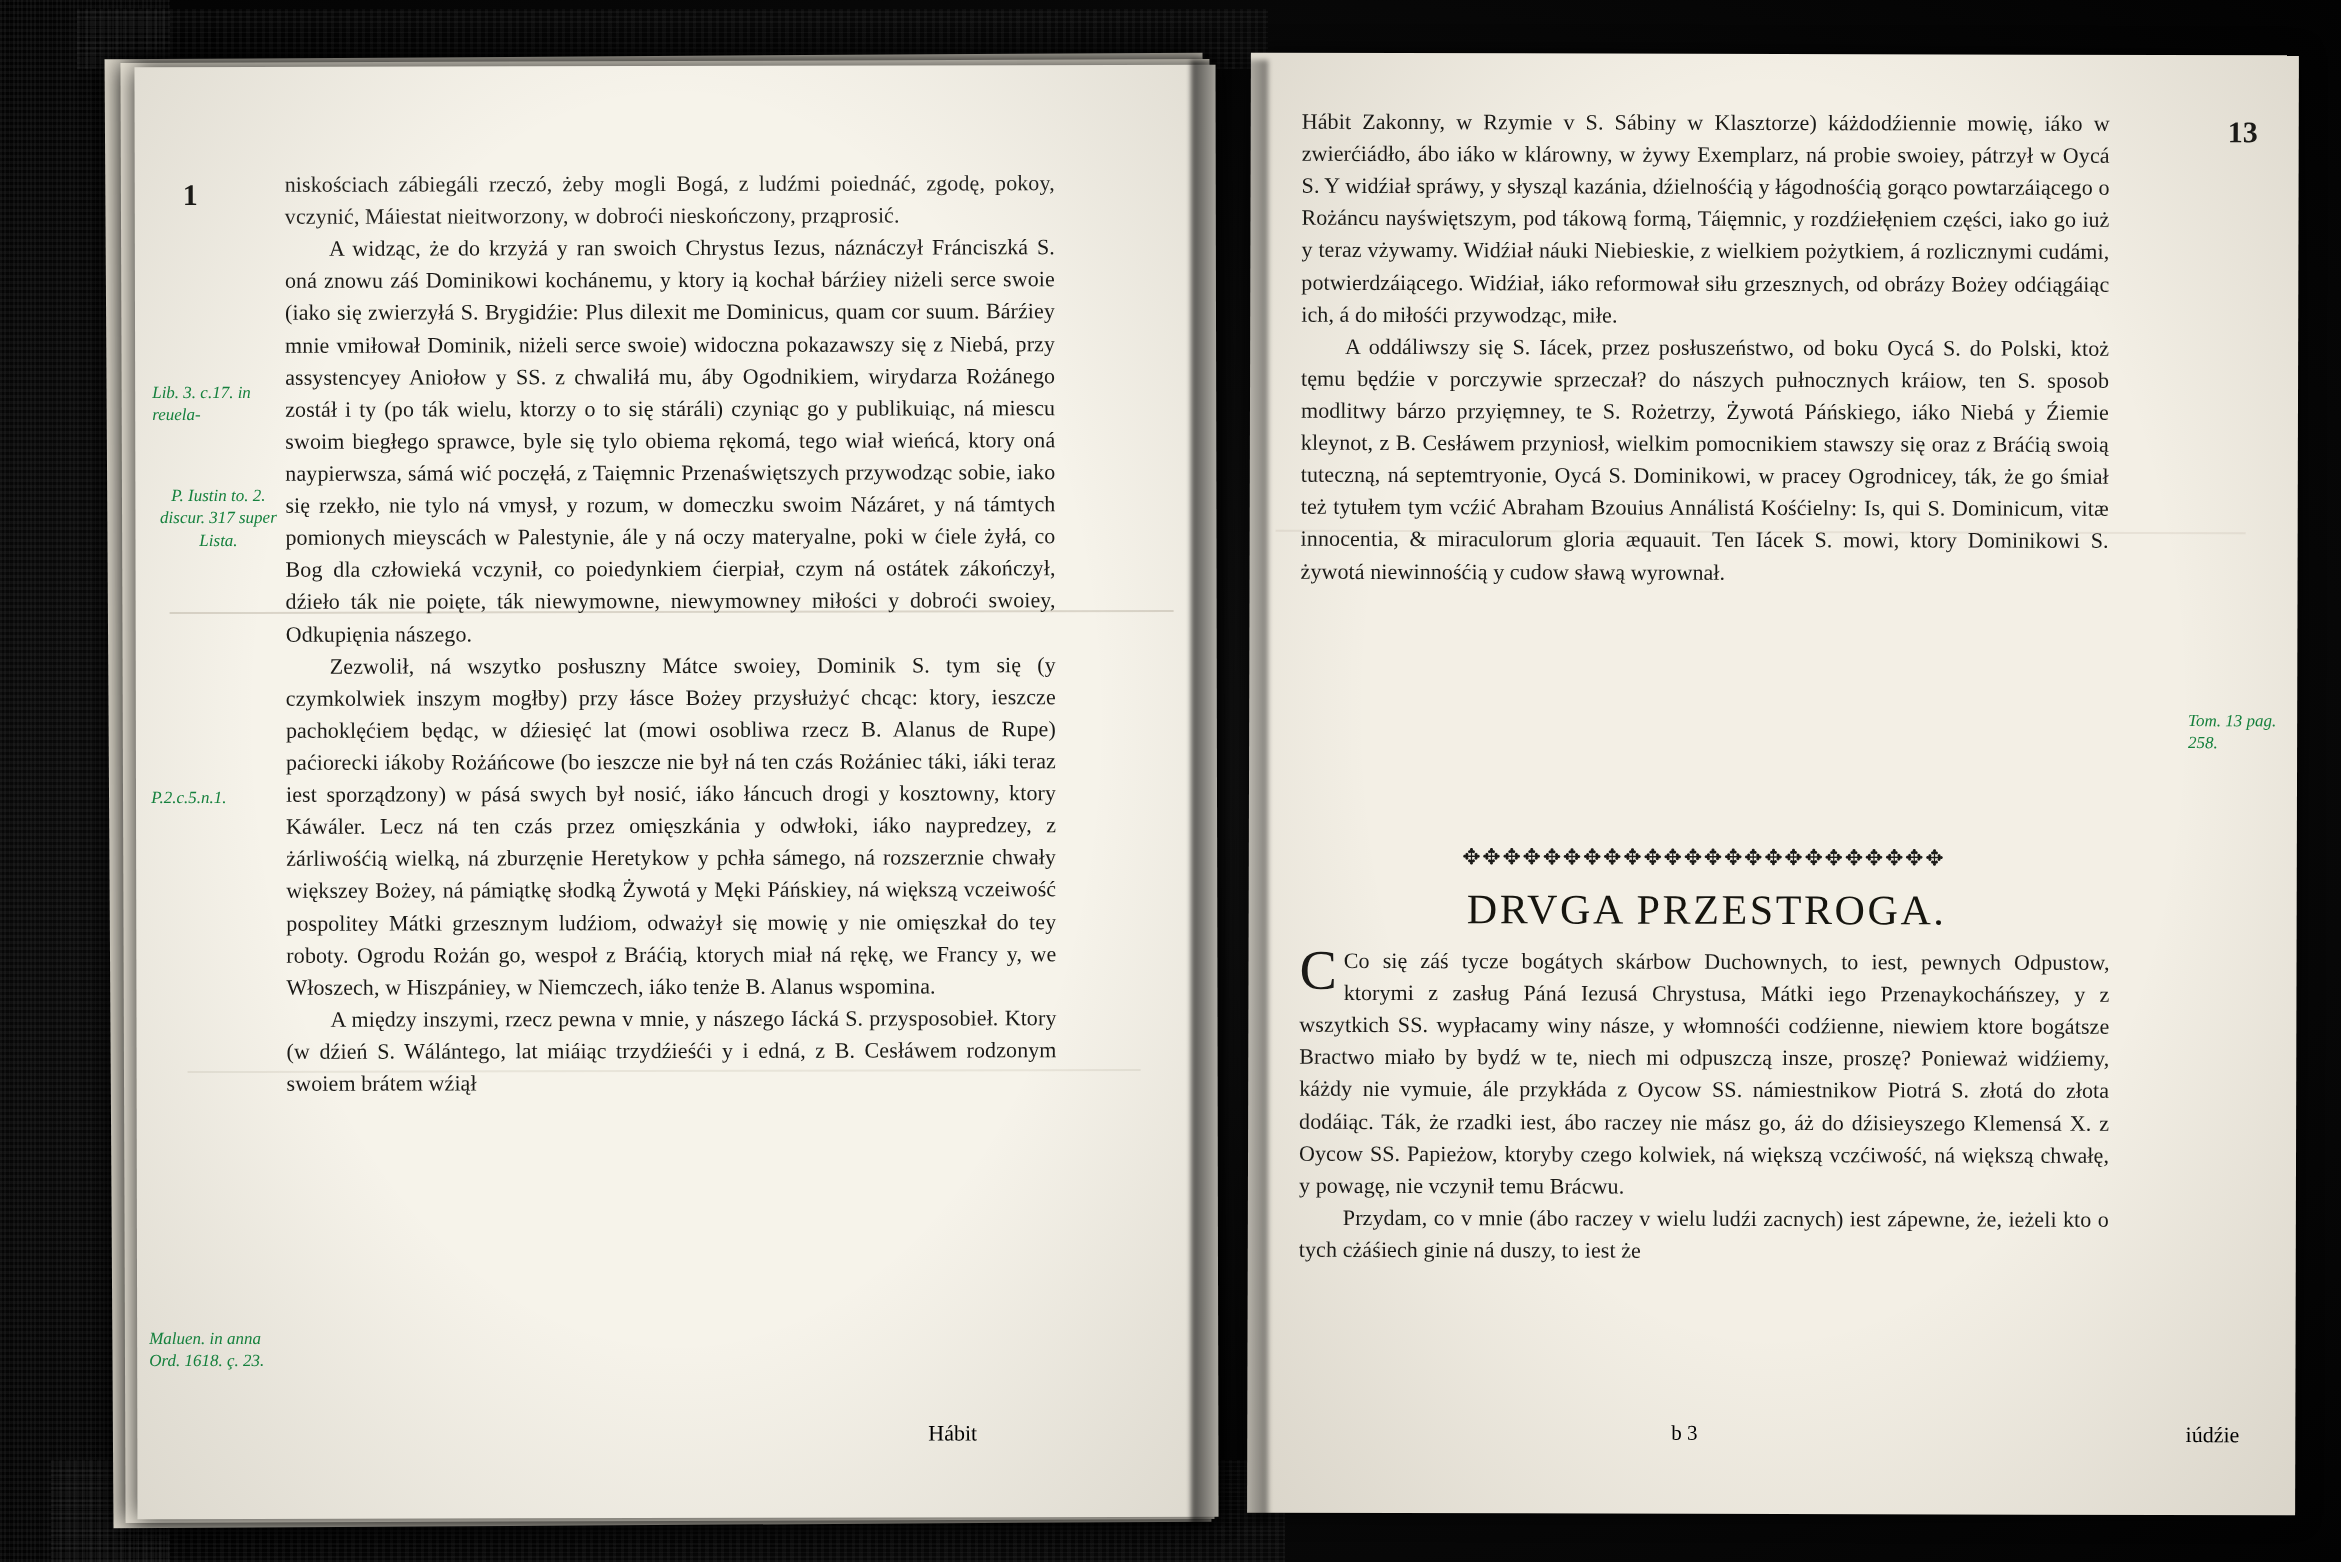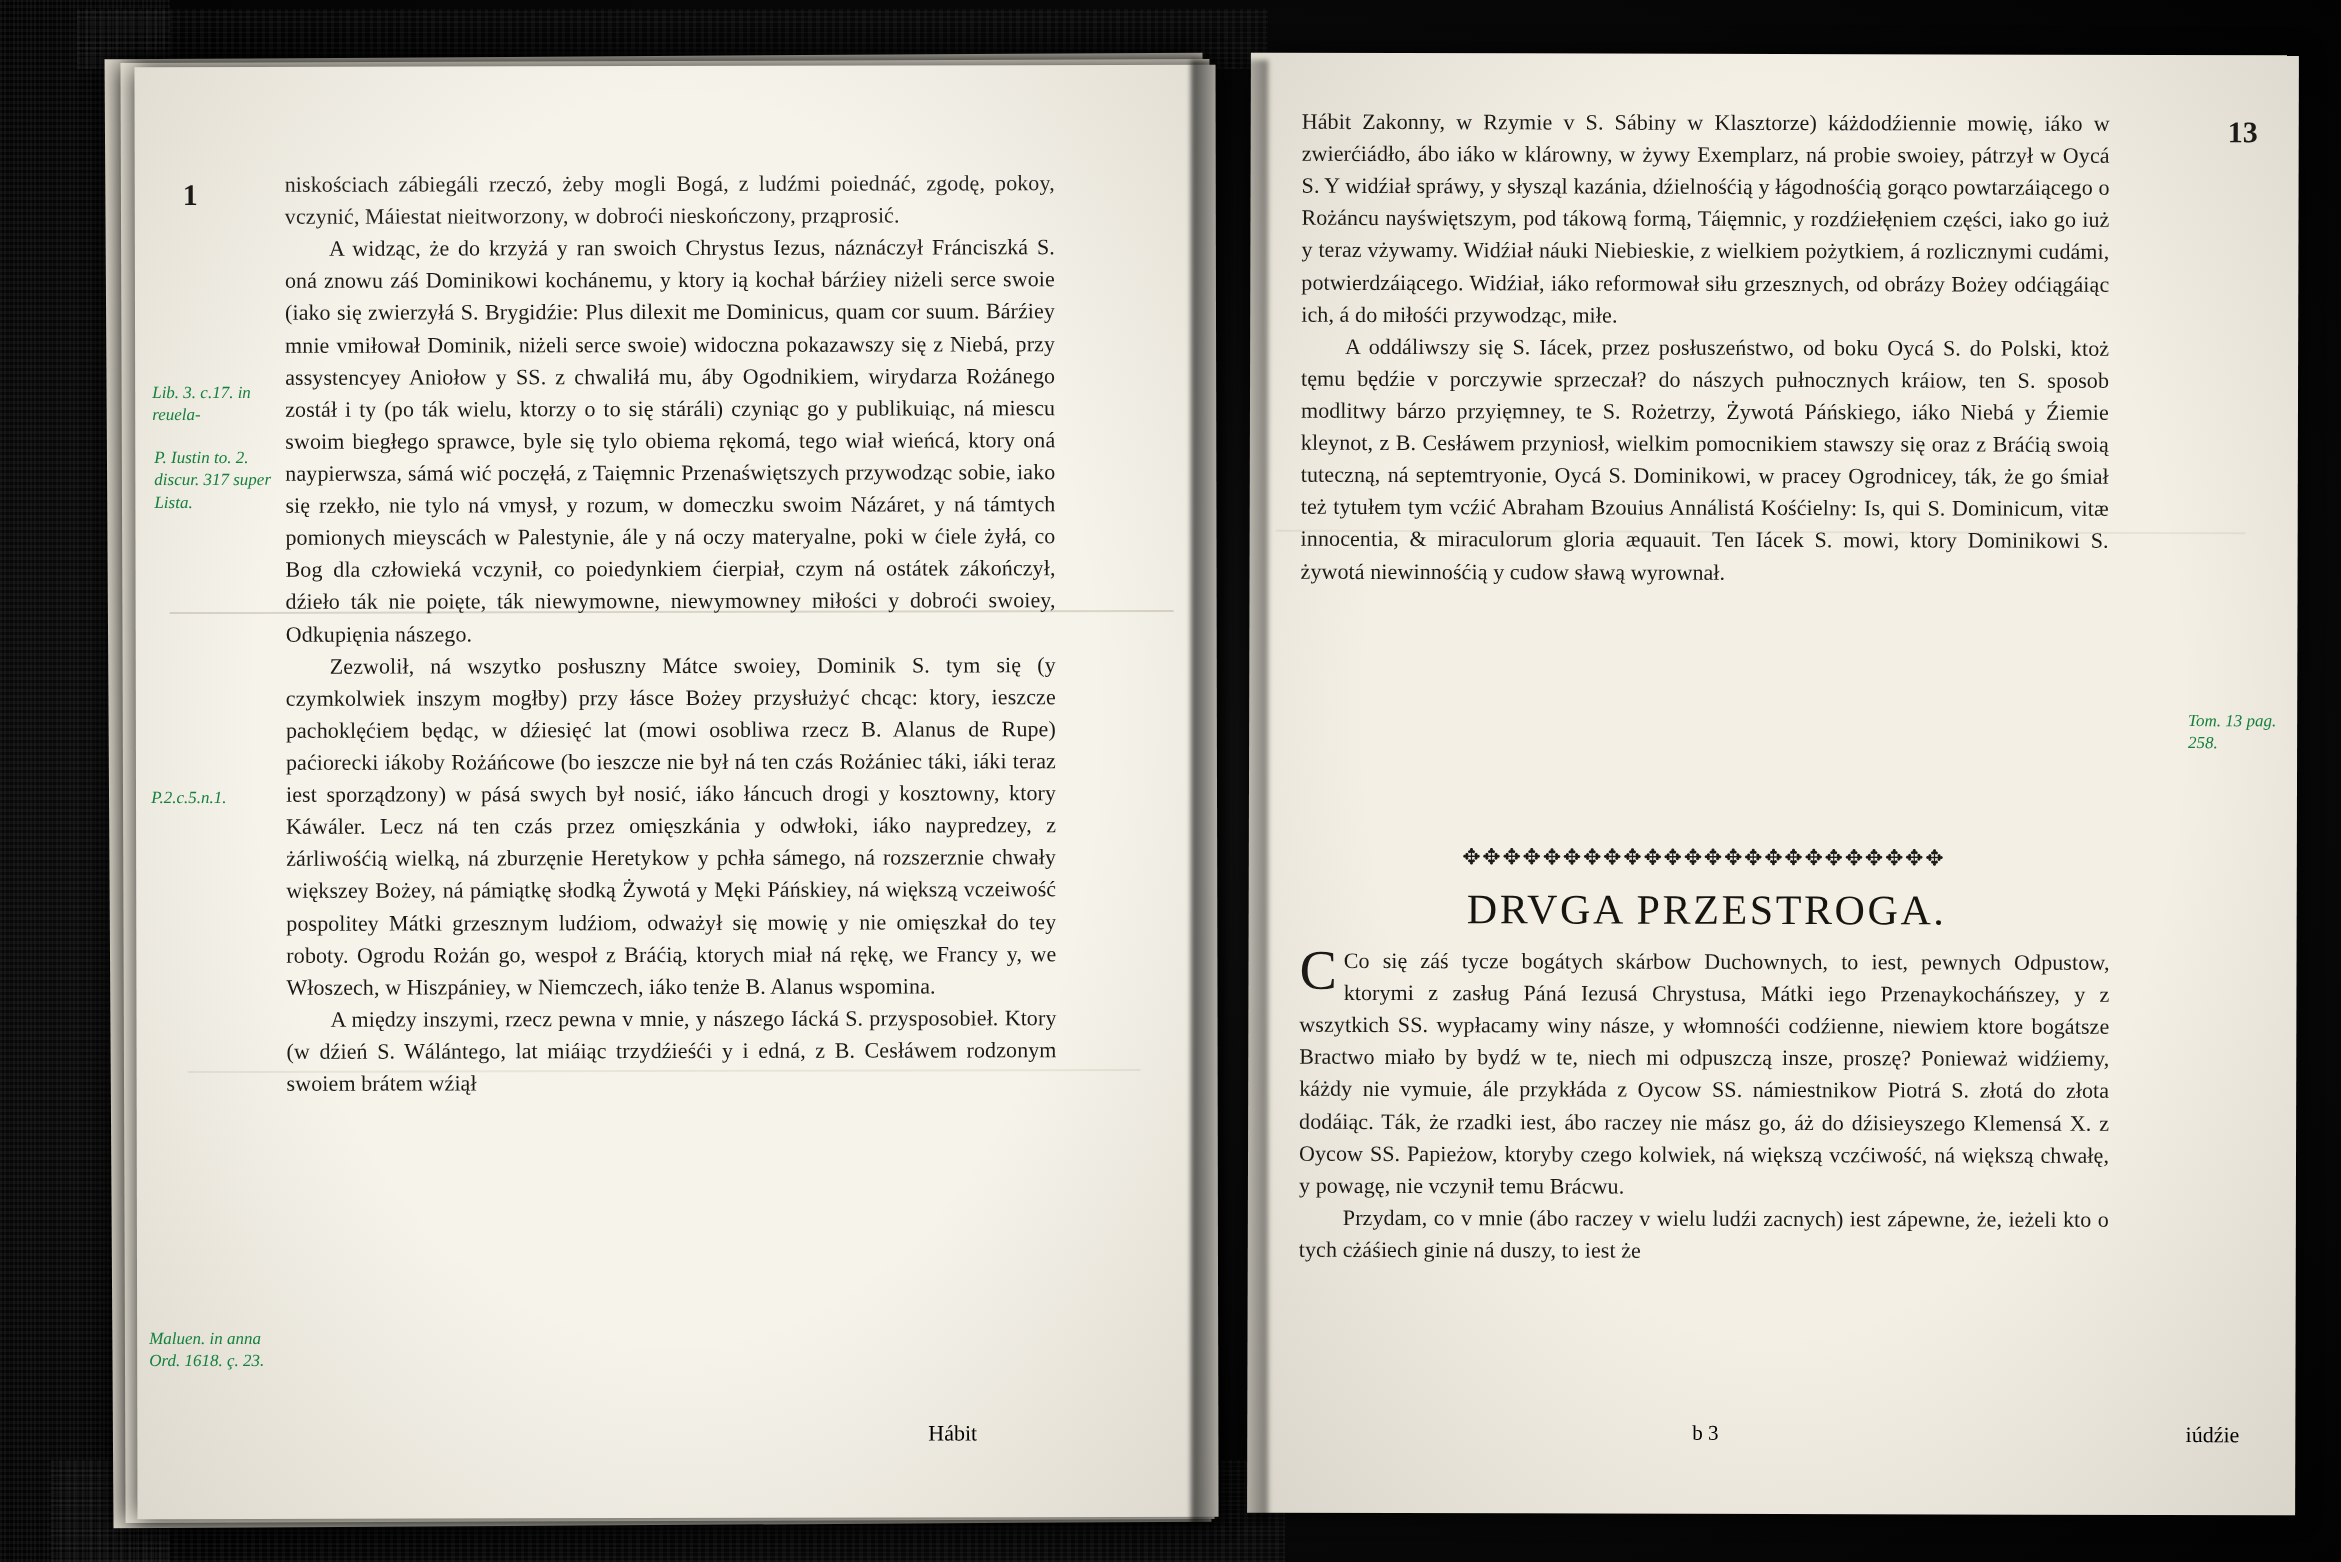--- a/index.html
+++ b/index.html
@@ -167,21 +167,20 @@
   }
   .catchword {
     position: absolute;
     font-size: 22px;
     font-family: "Liberation Serif", serif;
   }
   .sig {
     position: absolute;
     font-size: 21px;
     font-family: "Liberation Serif", serif;
-    margin-left: 21px;
   }
   .inkvar { opacity: .95; }
 </style>
 </head>
 <body>
 
 <div id="page">
   <div class="scan-bg"></div>
   <div class="edge-noise"></div>
   <div class="edge-noise top"></div>
@@ -193,21 +192,21 @@
     <div class="leaf stack2"></div>
 
     <div class="leaf left-page L">
       <div class="page-vignette"></div>
       <div class="crease" style="left:34px; top:545px; width:1004px;"></div>
       <div class="crease" style="left:51px; top:1004px; width:953px; opacity:.5;"></div>
 
       <div class="folio" style="left:48px; top:111px;">1</div>
 
       <div class="marginal" style="left:17px; top:315px;">Lib. 3. c.17. in reuela-</div>
-      <div class="marginal" style="left:19px; top:380px;">P. Iustin to. 2. discur. 317 super Lista.</div>
+      <div class="marginal" style="left:19px; top:418px;text-align:center;">P. Iustin to. 2. discur. 317 super Lista.</div>
       <div class="marginal" style="left:15.3px; top:720px;">P.2.c.5.n.1.</div>
       <div class="marginal" style="left:12px; top:1261px;">Maluen. in anna Ord. 1618. ç. 23.</div>
 
       <div class="textcol" style="left:150px; top:102px; width:770px;">
         <p class="para first inkvar">niskościach zábiegáli rzeczó, żeby mogli Bogá, z ludźmi poiednáć, zgodę, pokoy, vczynić, Máiestat nieitworzony, w dobroći nieskończony, prząprosić.</p>
         <p class="para">A widząc, że do krzyżá y ran swoich Chrystus Iezus, náznáczył Fránciszká S. oná znowu záś Dominikowi kochánemu, y ktory ią kochał bárźiey niżeli serce swoie (iako się zwierzyłá S. Brygidźie: Plus dilexit me Dominicus, quam cor suum. Bárźiey mnie vmiłował Dominik, niżeli serce swoie) widoczna pokazawszy się z Niebá, przy assystencyey Aniołow y SS. z chwaliłá mu, áby Ogodnikiem, wirydarza Rożánego zostáł i ty (po ták wielu, ktorzy o to się stáráli) czyniąc go y publikuiąc, ná miescu swoim biegłego sprawce, byle się tylo obiema rękomá, tego wiał wieńcá, ktory oná naypierwsza, sámá wić poczęłá, z Taięmnic Przenaświętszych przywodząc sobie, iako się rzekło, nie tylo ná vmysł, y rozum, w domeczku swoim Názáret, y ná támtych pomionych mieyscách w Palestynie, ále y ná oczy materyalne, poki w ćiele żyłá, co Bog dla człowieká vczynił, co poiedynkiem ćierpiał, czym ná ostátek zákończył, dźieło ták nie poięte, ták niewymowne, niewymowney miłości y dobroći swoiey, Odkupięnia nászego.</p>
         <p class="para">Zezwolił, ná wszytko posłuszny Mátce swoiey, Dominik S. tym się (y czymkolwiek inszym mogłby) przy łásce Bożey przysłużyć chcąc: ktory, ieszcze pachoklęćiem będąc, w dźiesięć lat (mowi osobliwa rzecz B. Alanus de Rupe) paćiorecki iákoby Rożáńcowe (bo ieszcze nie był ná ten czás Rożániec táki, iáki teraz iest sporządzony) w pásá swych był nosić, iáko łáncuch drogi y kosztowny, ktory Káwáler. Lecz ná ten czás przez omięszkánia y odwłoki, iáko naypredzey, z żárliwośćią wielką, ná zburzęnie Heretykow y pchła sámego, ná rozszerznie chwały większey Bożey, ná pámiątkę słodką Żywotá y Męki Páńskiey, ná większą vczeiwość pospolitey Mátki grzesznym ludźiom, odważył się mowię y nie omięszkał do tey roboty. Ogrodu Rożán go, wespoł z Bráćią, ktorych miał ná rękę, we Francy y, we Włoszech, w Hiszpániey, w Niemczech, iáko tenże B. Alanus wspomina.</p>
         <p class="para">A między inszymi, rzecz pewna v mnie, y nászego Iácká S. przysposobieł. Ktory (w dźień S. Wálántego, lat miáiąc trzydźieśći y i edná, z B. Cesłáwem rodzonym swoiem brátem wźiął</p>
       </div>
 

